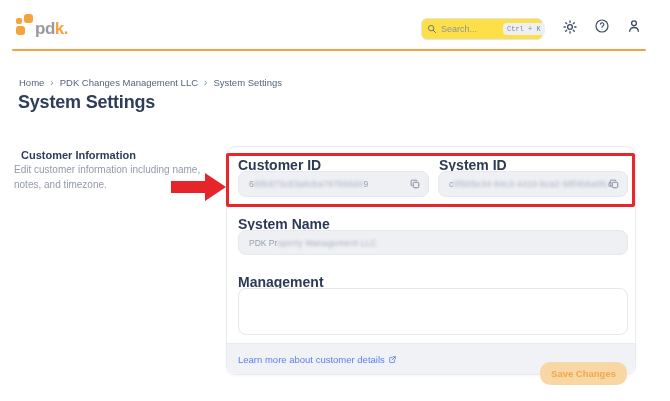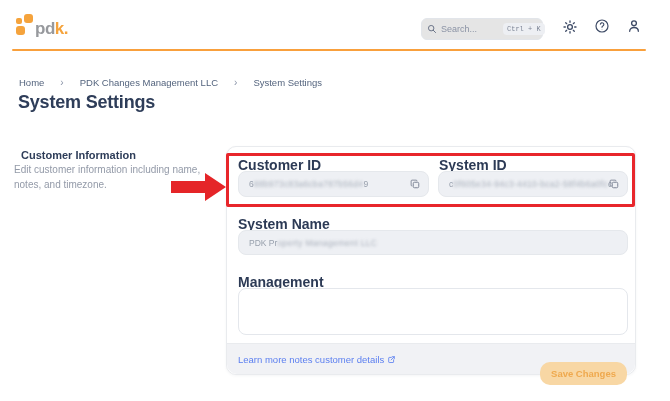--- a/index.html
+++ b/index.html
@@ -14,40 +14,40 @@
   .logo { left:16px; top:13px; width:70px; height:30px; cursor:pointer; }
   .logo .dot { position:absolute; background:#F5A33C; }
   .dot-a { width:6px; height:6px; left:0; top:5px;  border-radius:2px; }
   .dot-b { width:9px; height:9px; left:8px; top:1px; border-radius:3px; }
   .dot-c { width:9px; height:9px; left:0; top:13px; border-radius:3px; }
   .logo-text { position:absolute; left:19px; top:6px; font-size:17px; font-weight:700; letter-spacing:-0.5px; }
   .logo-pd { color:#97999D; } .logo-k { color:#F5A33C; } .logo-dot-ch { color:#F5A33C; }
 
   .search-box {
     left:421px; top:18px; width:122px; height:22px;
-    border:1px solid #E2E5EA; border-radius:6px; background:#e5e5e5;
+    border:1px solid #E2E5EA; border-radius:6px; background:#fde047;
     display:flex; align-items:center; padding:0 5px; gap:4px; cursor:text;
   }
   .search-box svg { flex:0 0 auto; }
   .search-input {
     border:none; outline:none; background:transparent; width:58px;
     font-size:9px; color:#6B7488; font-family:"Liberation Sans",sans-serif;
   }
   .search-input::placeholder { color:#8B93A5; }
   .kbd-chip {
     margin-left:auto; background:#EDEFF3; border-radius:4px; padding:2px 4px;
     font-family:"Liberation Mono", monospace; font-size:7px; color:#7D8596; white-space:nowrap;
   }
   .hdr-icon { width:16px; height:16px; color:#3E4B66; cursor:pointer; }
   .hdr-icon svg { width:100%; height:100%; }
 
   .divider { left:12px; top:49px; width:634px; height:2px; background:#F9A03C; border-radius:1px; }
 
   
-  .breadcrumb { left:19px; top:77px; display:flex; align-items:center; gap:16px;
+  .breadcrumb { left:19px; top:77px; display:flex; align-items:center; gap:6px;
     font-size:9.5px; color:#54647E; }
   .crumb { cursor:pointer; }
   .crumb-sep { color:#8A94A8; font-size:10px; }
   .page-title { left:18px; top:92px; font-size:18px; font-weight:700; color:#2E3D59; letter-spacing:-0.2px; }
 
   
   .sec-heading { left:21px; top:149px; font-size:11px; font-weight:700; color:#2E3D59; }
   .sec-desc { left:14px; top:163px; width:202px; font-size:10px; line-height:1.45; color:#939AA8; }
 
   
@@ -202,21 +202,21 @@
     <div class="ro-input in-system-name">
       <span>PDK Pr</span>
         <span class="masked">operty Management LLC</span>
     </div>
 
     <span class="field-label lbl-description">Management</span>
     <textarea class="desc-area" style=""></textarea>
 
     <div class="card-footer">
       <a class="learn-link">
-        <span>Learn more notes customer details</span>
+        <span>Learn more about customer details</span>
         <svg viewBox="0 0 24 24" fill="none" stroke="currentColor" stroke-width="2.2" stroke-linecap="round" stroke-linejoin="round">
           <path d="M14 4.5h5.5V10"></path>
             <path d="M19.5 4.5 11 13"></path>
           <path d="M17.5 13v5.5a1.5 1.5 0 0 1-1.5 1.5H6a1.5 1.5 0 0 1-1.5-1.5V8A1.5 1.5 0 0 1 6 6.5h5.5"></path>
         </svg>
       </a>
       <button class="save-btn">Save Changes</button>
     </div>
   </div>
 

